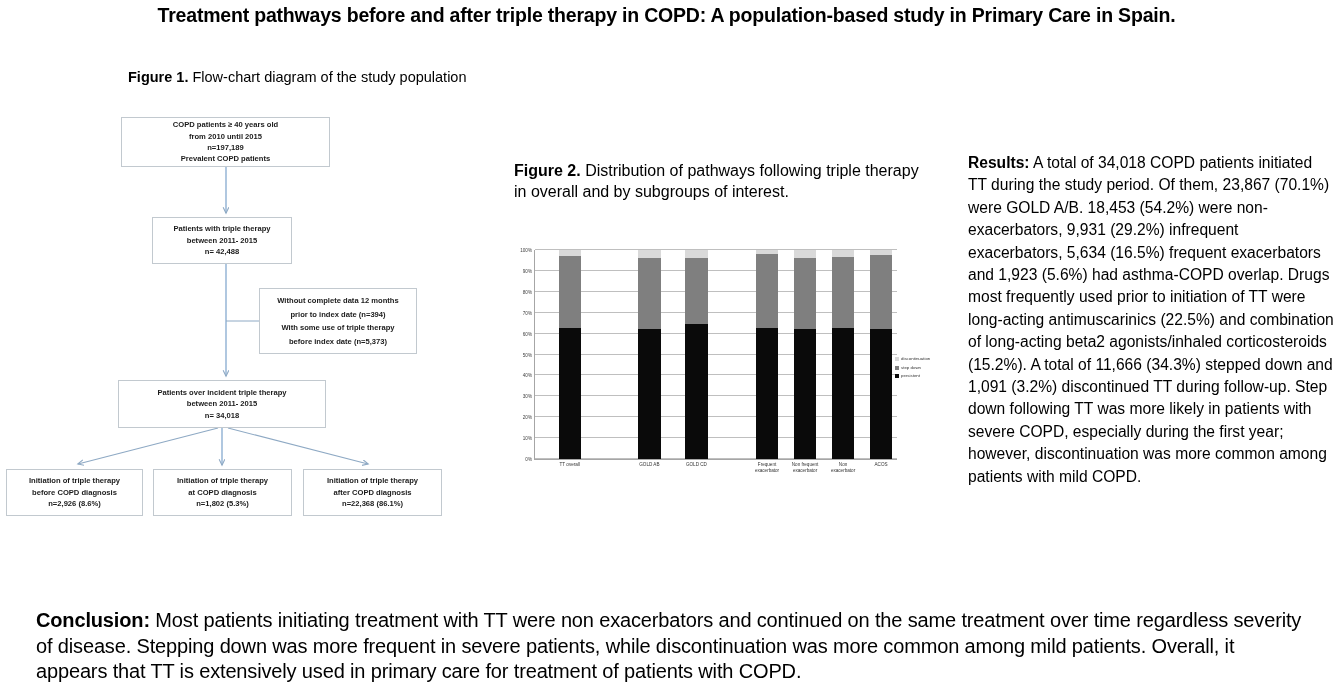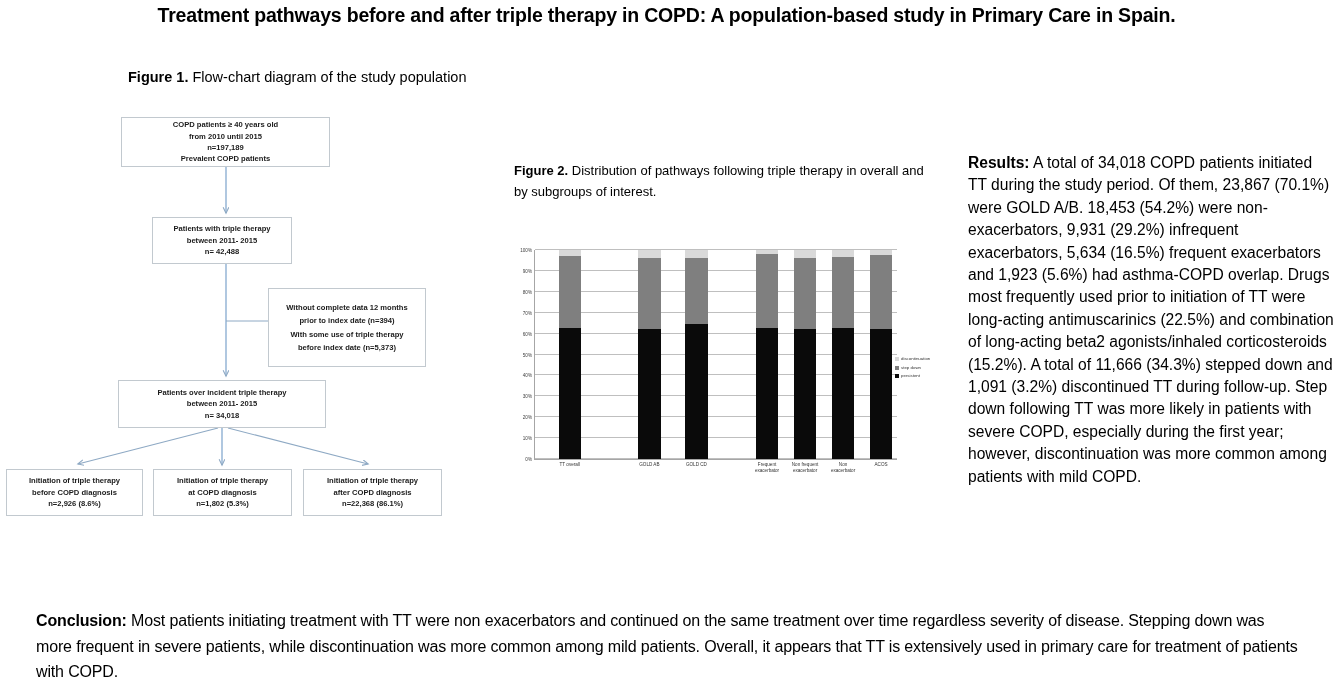--- a/index.html
+++ b/index.html
@@ -64,40 +64,40 @@
     font-weight: bold;
     color: #1b1b1b;
     padding: 16px 4px;
   }
   .fc-box .ln { display: block; width: 100%; }
   .fc-box.spaced .ln { line-height: 13.5px; }
 
   
   #fc-box-prevalent   { left: 121px; top: 17px;  width: 209px; height: 50px; }
   #fc-box-tt          { left: 152px; top: 117px; width: 140px; height: 47px; }
-  #fc-box-exclusion   { left: 268px; top: 188px; width: 158px; height: 79px; }
+  #fc-box-exclusion   { left: 259px; top: 188px; width: 158px; height: 66px; }
   #fc-box-incident    { left: 118px; top: 280px; width: 208px; height: 48px; }
   #fc-box-before      { left: 6px;   top: 369px; width: 137px; height: 47px; }
   #fc-box-at          { left: 153px; top: 369px; width: 139px; height: 47px; }
   #fc-box-after       { left: 303px; top: 369px; width: 139px; height: 47px; }
 
   #fc-lines {
     position: absolute;
     left: 0; top: 0;
     width: 500px; height: 430px;
     pointer-events: none;
   }
 
   
   .fig2-caption {
     position: absolute;
     left: 514px;
     top: 160px;
     width: 410px;
-    font-size: 13px;
+    font-size: 16px;
     line-height: 21px;
   }
   .fig2-caption b { font-weight: bold; }
 
   
   #chart-wrap {
     position: absolute;
     left: 503px;
     top: 243px;
     width: 400px;
@@ -179,21 +179,21 @@
     text-align: left;
   }
   #results b { font-weight: bold; }
 
   
   #conclusion {
     position: absolute;
     left: 36px;
     top: 608px;
     width: 1268px;
-    font-size: 16px;
+    font-size: 20px;
     line-height: 25.5px;
     letter-spacing: -0.15px;
   }
   #conclusion b { font-weight: bold; }
 </style>
 </head>
 <body>
 
 <div class="poster-title">Treatment pathways before and after triple therapy in COPD: A population-based study in Primary Care in Spain.</div>
 

